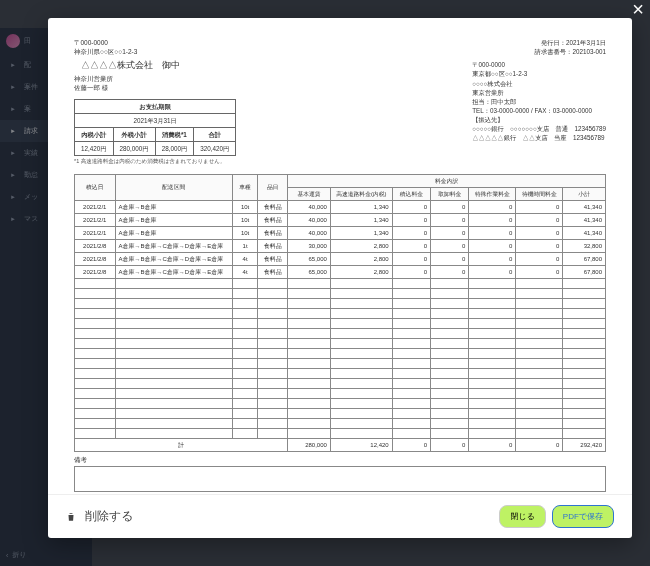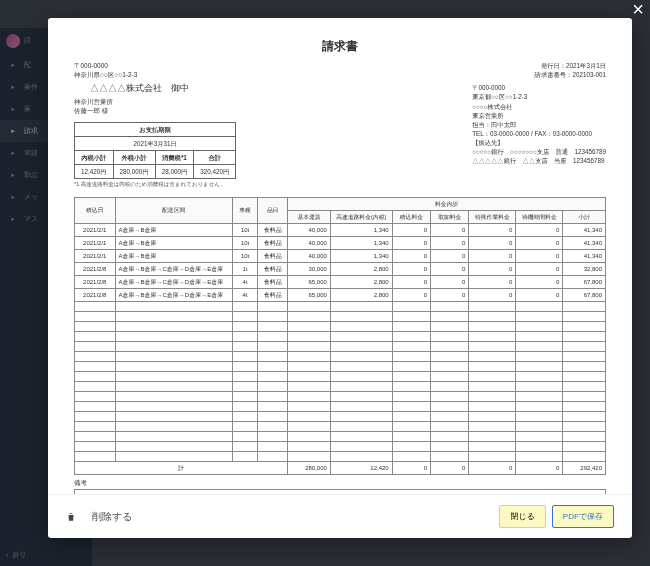--- a/index.html
+++ b/index.html
@@ -15,41 +15,41 @@
 .menu-item.active{background:#2a3548;color:#fff}
 .menu-ico{width:10px;height:10px;display:inline-flex;align-items:center;justify-content:center}
 .collapse{position:absolute;bottom:6px;left:6px;display:flex;align-items:center;gap:4px;font-size:7px}
 .overlay{position:absolute;inset:0;background:rgba(30,33,40,.55)}
 .modal{position:absolute;top:18px;left:48px;right:18px;bottom:28px;background:#fff;border-radius:3px;box-shadow:0 6px 24px rgba(0,0,0,.35);display:flex;flex-direction:column}
 .close-x{position:absolute;top:-2px;right:6px;font-size:20px;color:#fff;cursor:pointer;font-weight:300}
 .doc{flex:1;padding:20px 26px 8px;overflow:hidden}
 .doc-title{text-align:center;font-size:12px;font-weight:600;margin-bottom:6px}
 .doc-head{display:flex;justify-content:space-between;gap:20px}
 .lh{font-size:6.5px;line-height:1.45}
-.client-name{font-size:9px;font-weight:500;margin:2px 16px}
+.client-name{font-size:9px;font-weight:500;margin:2px 7px}
 .rh{text-align:left;font-size:6.3px;line-height:1.45}
 .rh .meta{text-align:right;margin-bottom:4px}
 .pay-table{border-collapse:collapse;margin-top:6px;font-size:6.3px}
 .pay-table th,.pay-table td{border:1px solid #666;padding:2px 6px;text-align:center}
 .pay-table td.num{text-align:right}
 .note{font-size:5.5px;color:#555;margin-top:2px}
 .lines{border-collapse:collapse;width:100%;margin-top:8px;font-size:6px;table-layout:fixed}
 .lines th,.lines td{border:1px solid #888;padding:1.5px 3px;overflow:hidden;white-space:nowrap}
 .lines th{background:#fafafa;font-weight:500;text-align:center}
 .lines td{text-align:right}
 .lines td.l{text-align:left}
 .lines td.c{text-align:center}
 .lines .grp th{font-size:5.8px}
 .totals td{font-weight:500}
 .remarks-label{font-size:6.5px;margin-top:4px}
 .remarks{border:1px solid #888;height:26px;margin-top:1px}
 .footer{display:flex;justify-content:space-between;align-items:center;padding:10px 18px;border-top:1px solid #eee}
-.del{display:flex;align-items:center;gap:16px;font-size:10px;color:#444;cursor:pointer}
+.del{display:flex;align-items:center;gap:9px;font-size:12px;color:#444;cursor:pointer}
 .btns{display:flex;gap:6px}
-.btn{border:1px solid #ccc;background:#fef9c3;padding:5px 10px;font-size:8px;border-radius:2px;cursor:pointer}
+.btn{border:1px solid #ccc;background:#bef264;padding:5px 10px;font-size:8px;border-radius:8px;cursor:pointer}
 .btn.primary{border-color:#2f74d0;color:#2f74d0}
 </style>
 </head>
 <body>
 
 <div class="app-bg">
   <div class="sidebar">
     <div class="avatar-row">
       <span class="avatar"></span>
       <span>田</span>
@@ -93,21 +93,20 @@
       <span>折り</span>
     </div>
   </div>
 </div>
 
 <div class="overlay"></div>
 <span class="close-x">×</span>
 
 <div class="modal">
   <div class="doc">
-    <div class="doc-title">請求書</div>
 
     <div class="doc-head">
       <div class="lh">
         <div>〒000-0000</div>
         <div>神奈川県○○区○○1-2-3</div>
         <div class="client-name">△△△△株式会社　御中</div>
         <div>神奈川営業所</div>
         <div>佐藤一郎 様</div>
 
         <table class="pay-table">

